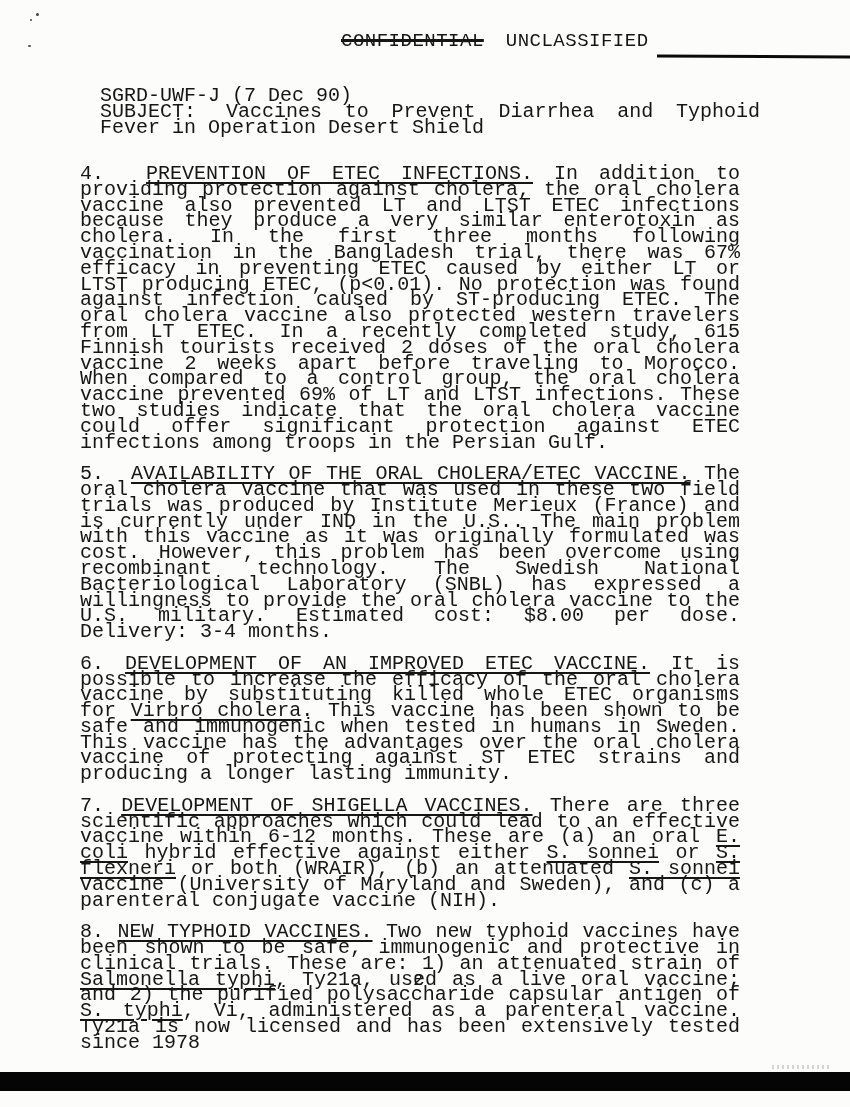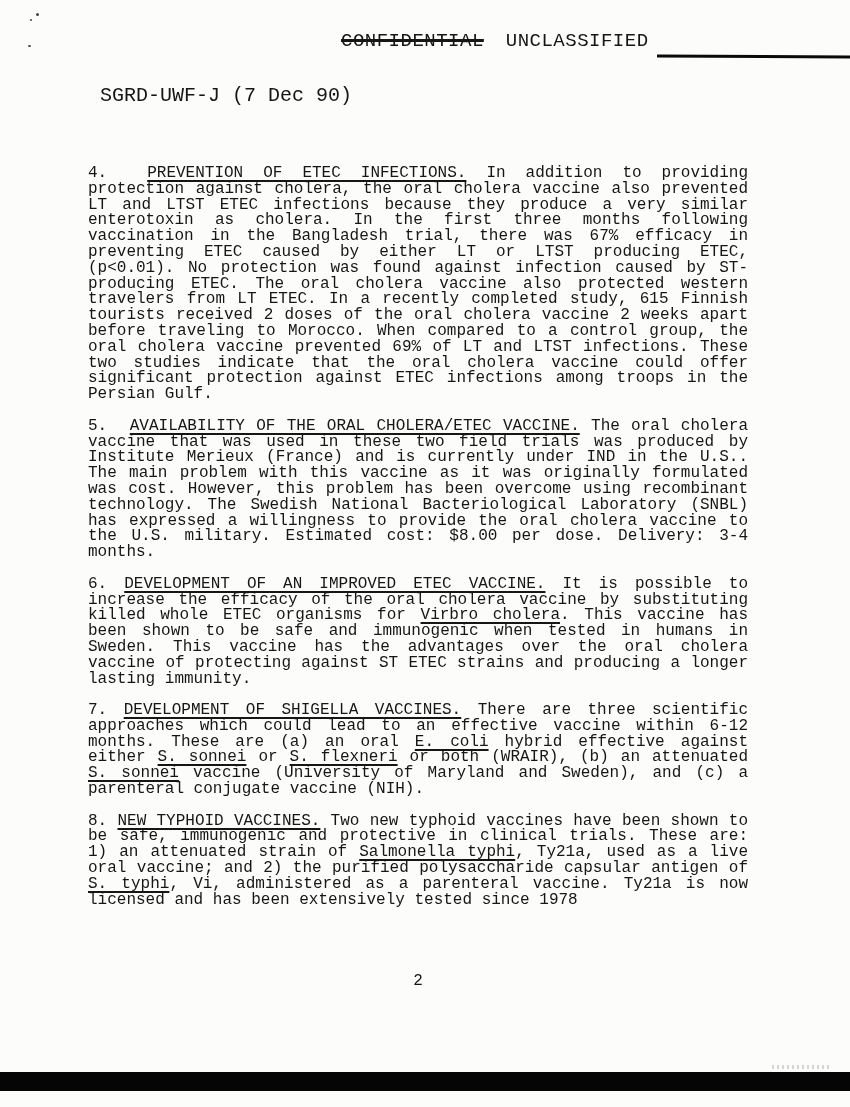--- a/index.html
+++ b/index.html
@@ -48,22 +48,22 @@
   .classification .current { margin-left: 10px; }
   
   .header-block {
     position: absolute; left: 100px; top: 88px; width: 660px;
     font-size: 20px; line-height: 15.8px;
   }
   .subject { text-align: justify; }
   .subject-label { margin-right: 30px; }
   
   .body-block {
-    position: absolute; left: 88px; top: 166px; width: 660px;
-    font-size: 16px; line-height: 15.8px;
+    position: absolute; left: 80px; top: 166px; width: 660px;
+    font-size: 20px; line-height: 15.8px;
     text-align: justify;
   }
   .para { margin: 0 0 15.8px 0; }
   .u {
     text-decoration: underline;
     text-decoration-thickness: 1.5px;
     text-underline-offset: 3px;
   }
   .page-number {
     position: absolute; left: 88px; top: 972px; width: 660px;
@@ -80,20 +80,23 @@
   <div class="mark m2"></div>
   <div class="top-right-line"></div>
 
   <div class="classification">
     <span class="struck">CONFIDENTIAL</span>
     <span class="current">UNCLASSIFIED</span>
   </div>
 
   <div class="header-block">
     <div>SGRD-UWF-J (7 Dec 90)</div>
+    <div class="subject">
+      <span class="subject-label">SUBJECT:</span><span>Vaccines to Prevent Diarrhea and Typhoid Fever in Operation Desert Shield</span>
+    </div>
   </div>
 
   <div class="body-block">
       <p class="para"><span>4.&nbsp;&nbsp;</span><span class="u">PREVENTION OF ETEC INFECTIONS.</span><span> In addition to providing protection against cholera, the oral cholera vaccine also prevented LT and LTST ETEC infections because they produce a very similar enterotoxin as cholera. In the first three months following vaccination in the Bangladesh trial, there was 67% efficacy in preventing ETEC caused by either LT or LTST producing ETEC, (p&lt;0.01). No protection was found against infection caused by ST-producing ETEC. The oral cholera vaccine also protected western travelers from LT ETEC. In a recently completed study, 615 Finnish tourists received 2 doses of the oral cholera vaccine 2 weeks apart before traveling to Morocco. When compared to a control group, the oral cholera vaccine prevented 69% of LT and LTST infections. These two studies indicate that the oral cholera vaccine could offer significant protection against ETEC infections among troops in the Persian Gulf.</span></p>
       <p class="para"><span>5.&nbsp;&nbsp;</span><span class="u">AVAILABILITY OF THE ORAL CHOLERA/ETEC VACCINE.</span><span> The oral cholera vaccine that was used in these two field trials was produced by Institute Merieux (France) and is currently under IND in the U.S.. The main problem with this vaccine as it was originally formulated was cost. However, this problem has been overcome using recombinant technology. The Swedish National Bacteriological Laboratory (SNBL) has expressed a willingness to provide the oral cholera vaccine to the U.S. military. Estimated cost: $8.00 per dose. Delivery: 3-4 months.</span></p>
       <p class="para"><span>6.&nbsp;</span><span class="u">DEVELOPMENT OF AN IMPROVED ETEC VACCINE.</span><span> It is possible to increase the efficacy of the oral cholera vaccine by substituting killed whole ETEC organisms for </span><span class="u">Virbro cholera</span><span>. This vaccine has been shown to be safe and immunogenic when tested in humans in Sweden. This vaccine has the advantages over the oral cholera vaccine of protecting against ST ETEC strains and producing a longer lasting immunity.</span></p>
       <p class="para"><span>7.&nbsp;</span><span class="u">DEVELOPMENT OF SHIGELLA VACCINES.</span><span> There are three scientific approaches which could lead to an effective vaccine within 6-12 months. These are (a) an oral </span><span class="u">E. coli</span><span> hybrid effective against either </span><span class="u">S. sonnei</span><span> or </span><span class="u">S. flexneri</span><span> or both (WRAIR), (b) an attenuated </span><span class="u">S. sonnei</span><span> vaccine (University of Maryland and Sweden), and (c) a parenteral conjugate vaccine (NIH).</span></p>
       <p class="para"><span>8.&nbsp;</span><span class="u">NEW TYPHOID VACCINES.</span><span> Two new typhoid vaccines have been shown to be safe, immunogenic and protective in clinical trials. These are: 1) an attenuated strain of </span><span class="u">Salmonella typhi</span><span>, Ty21a, used as a live oral vaccine; and 2) the purified polysaccharide capsular antigen of </span><span class="u">S. typhi</span><span>, Vi, administered as a parenteral vaccine. Ty21a is now licensed and has been extensively tested since 1978</span></p>
     </div>
 

